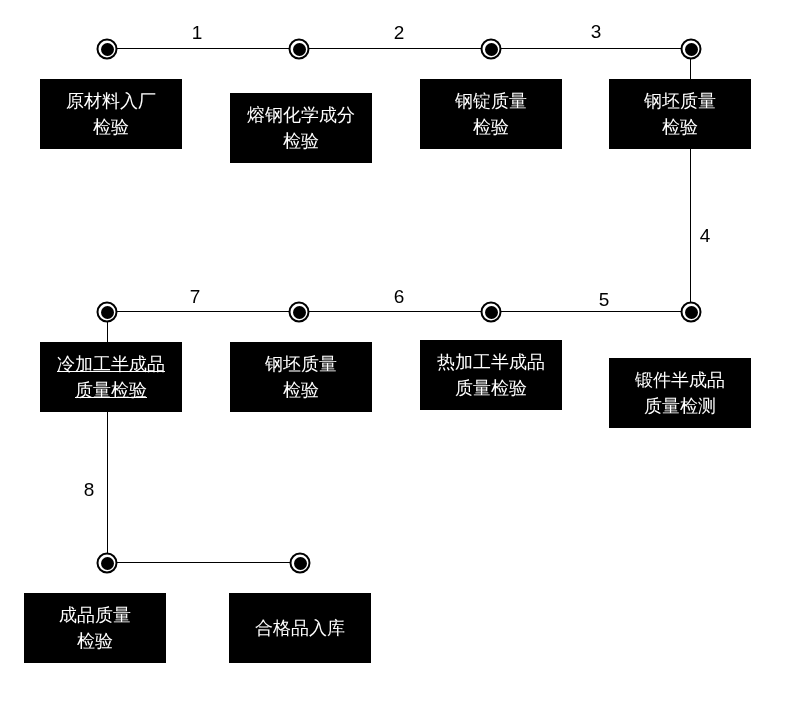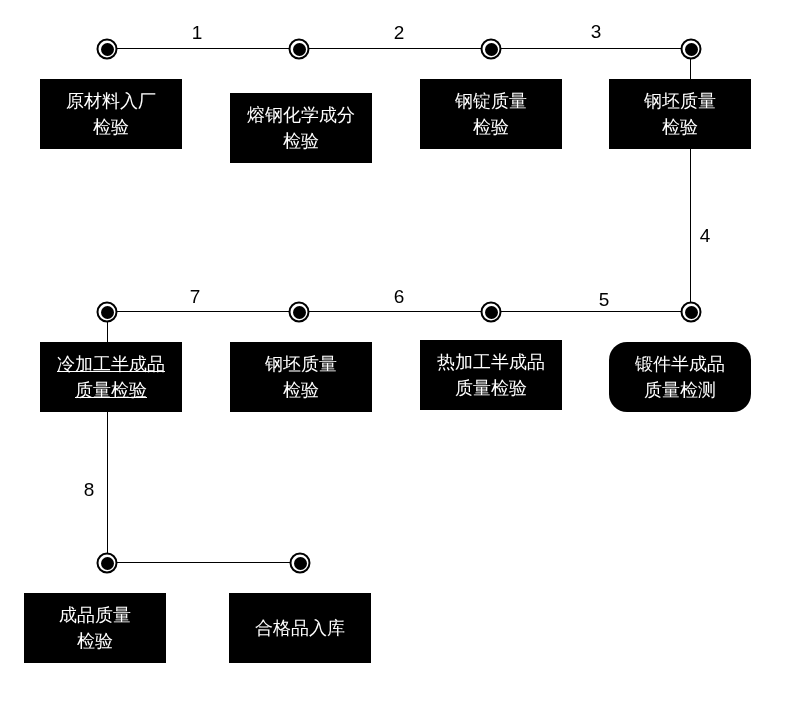--- a/index.html
+++ b/index.html
@@ -90,19 +90,19 @@
   <div class="station" style="left:420px; top:79px;">钢锭质量
 检验</div>
   <div class="station" style="left:609px; top:79px;">钢坯质量
 检验</div>
   <div class="station" style="left:40px;  top:342px;text-decoration:underline;">冷加工半成品
 质量检验</div>
   <div class="station" style="left:230px; top:342px;">钢坯质量
 检验</div>
   <div class="station" style="left:420px; top:340px;">热加工半成品
 质量检验</div>
-  <div class="station" style="left:609px; top:342px;border-radius:18px;">锻件半成品
+  <div class="station" style="left:609px; top:358px;">锻件半成品
 质量检测</div>
   <div class="station" style="left:24px;  top:593px;">成品质量
 检验</div>
   <div class="station" style="left:229px; top:593px;">合格品入库</div>
 
 </div>
 
 </body></html>

